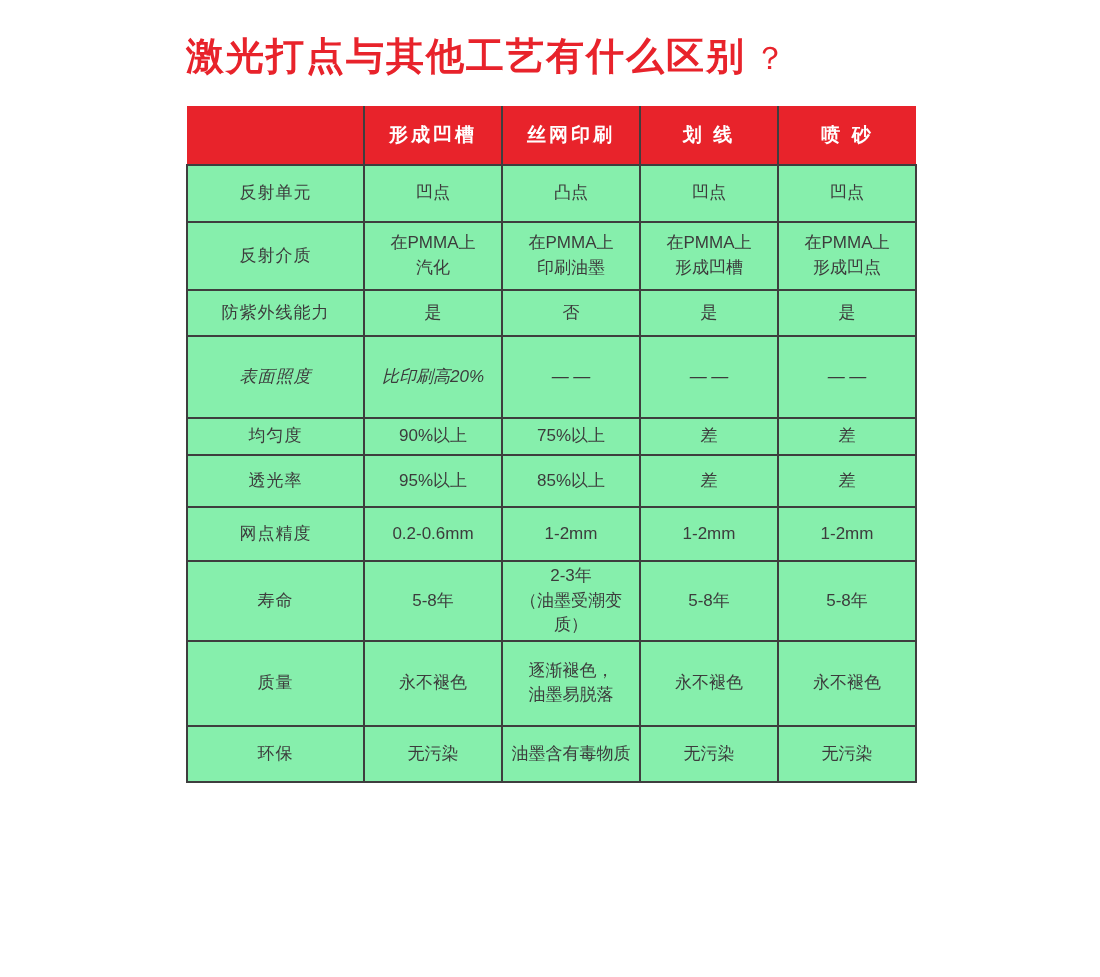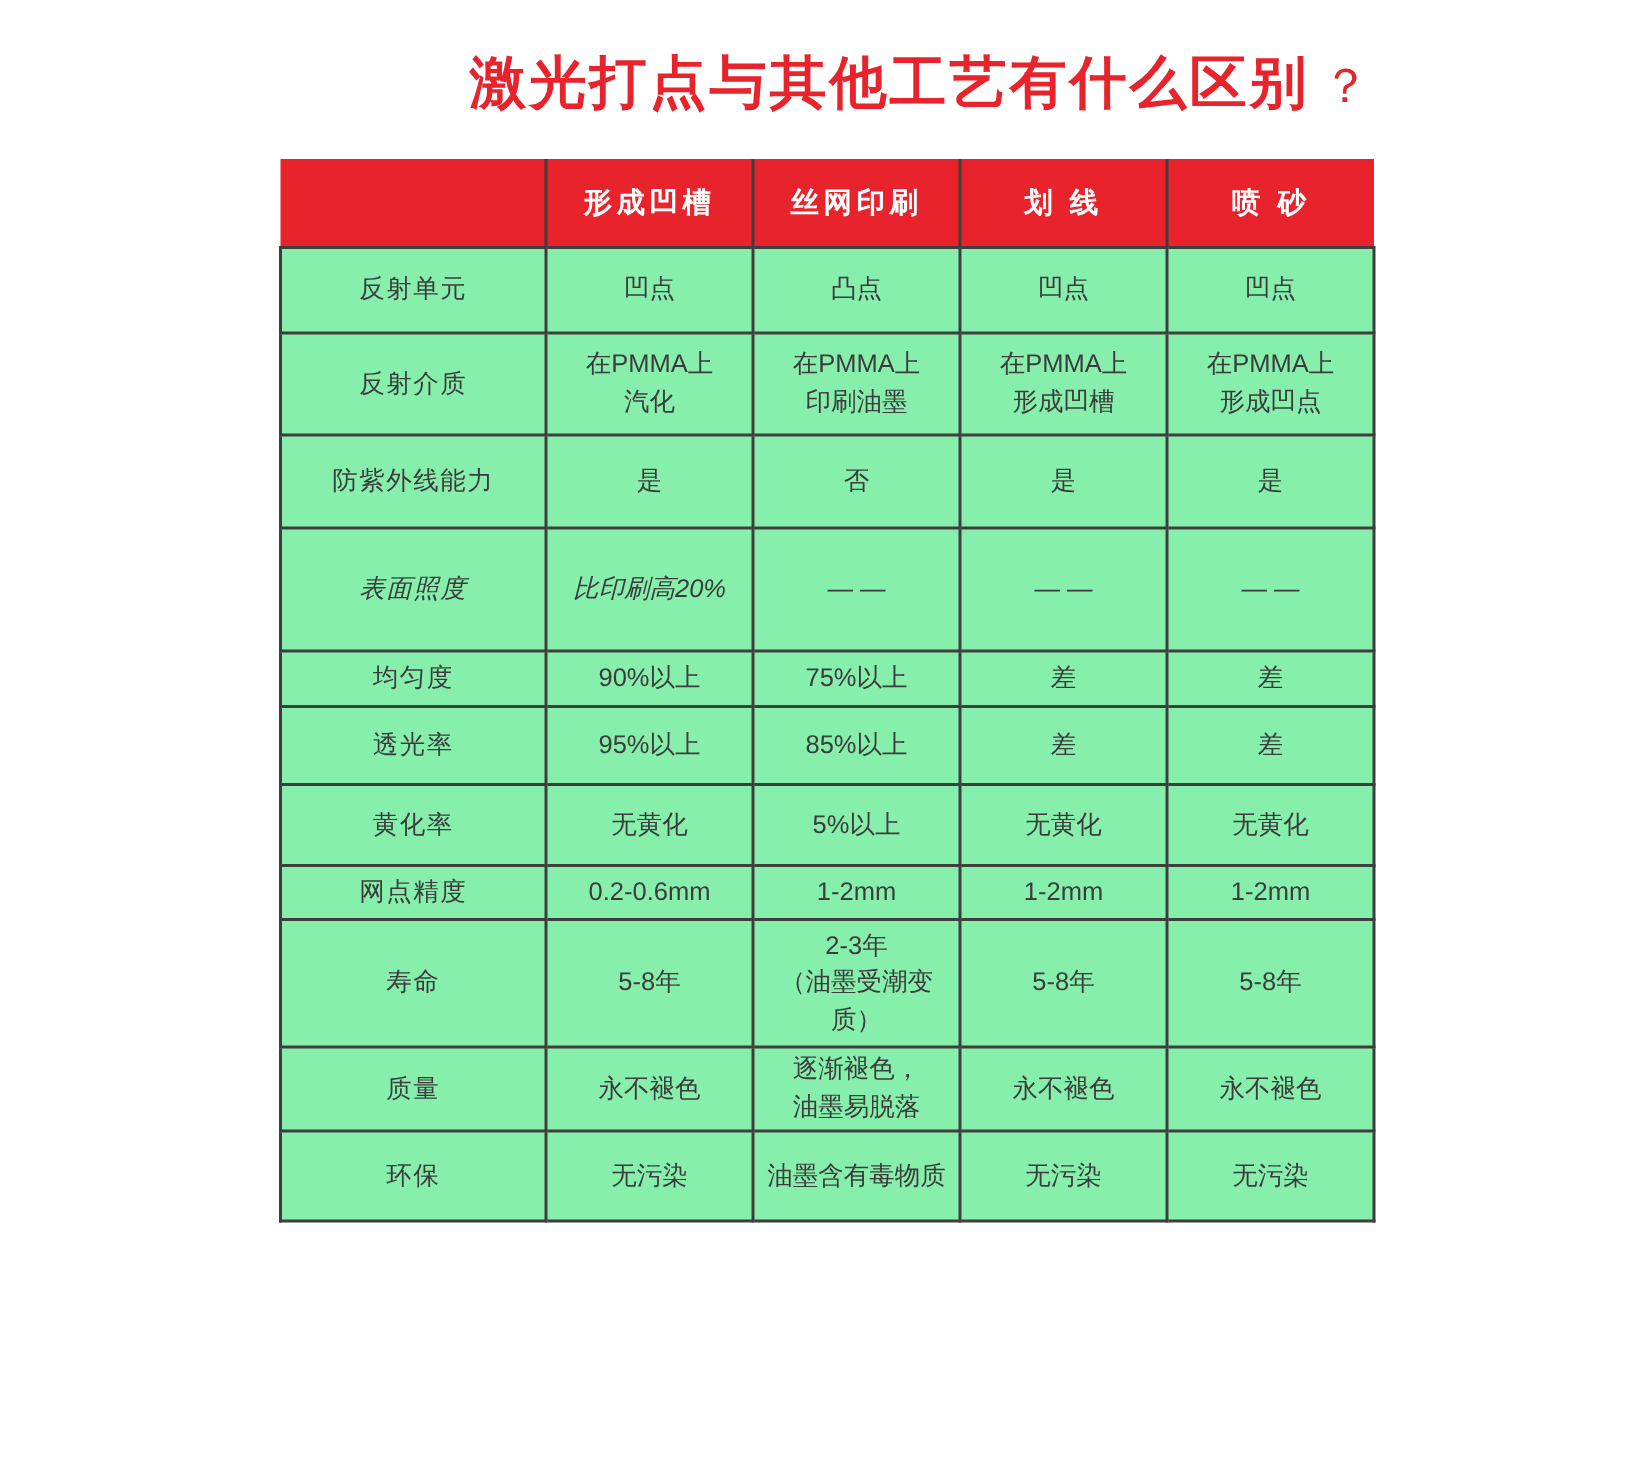--- a/index.html
+++ b/index.html
@@ -7,21 +7,21 @@
     width: 1100px; height: 977px;
     background: #ffffff;
     font-family: "Liberation Sans", "DejaVu Sans", sans-serif;
     position: relative;
   }
   .page { position: absolute; inset: 0; background: #ffffff; }
 
   .title {
     position: absolute;
     top: 36px; left: 186px; width: 729px;
-    text-align: right;
+    text-align: left;
     font-size: 38px;
     font-weight: bold;
     color: #E8232B;
     letter-spacing: 2px;
     line-height: 1.1;
     white-space: nowrap;
   }
   .title .qmark {
     font-weight: normal;
     font-size: 32px;
@@ -59,21 +59,21 @@
     vertical-align: middle;
     white-space: pre-line;
     line-height: 1.45;
     padding: 2px 4px;
     background: #86efac;
   }
   td.label-cell { letter-spacing: 1px; }
 
   tbody tr:nth-child(1)  { height: 57px; }
   tbody tr:nth-child(2)  { height: 68px; }
-  tbody tr:nth-child(3)  { height: 62px; }
+  tbody tr:nth-child(3)  { height: 46px; }
   tbody tr:nth-child(4)  { height: 82px; font-style: italic; }
   tbody tr:nth-child(5)  { height: 37px; }
   tbody tr:nth-child(6)  { height: 52px; }
   tbody tr:nth-child(7)  { height: 54px; }
   tbody tr:nth-child(8)  { height: 36px; }
   tbody tr:nth-child(9)  { height: 85px; }
   tbody tr:nth-child(10) { height: 56px; }
   tbody tr:nth-child(11) { height: 60px; }
   tbody tr:nth-child(12) { height: 80px; }
 </style>
@@ -144,27 +144,20 @@
           <td class="value-cell">差</td>
         </tr>
         <tr>
           <td class="label-cell">透光率</td>
           <td class="value-cell">95%以上</td>
           <td class="value-cell">85%以上</td>
           <td class="value-cell">差</td>
           <td class="value-cell">差</td>
         </tr>
         <tr>
-          <td class="label-cell">黄化率</td>
-          <td class="value-cell">无黄化</td>
-          <td class="value-cell">5%以上</td>
-          <td class="value-cell">无黄化</td>
-          <td class="value-cell">无黄化</td>
-        </tr>
-        <tr>
           <td class="label-cell">网点精度</td>
           <td class="value-cell">0.2-0.6mm</td>
           <td class="value-cell">1-2mm</td>
           <td class="value-cell">1-2mm</td>
           <td class="value-cell">1-2mm</td>
         </tr>
         <tr>
           <td class="label-cell">寿命</td>
           <td class="value-cell">5-8年</td>
           <td class="value-cell">2-3年

